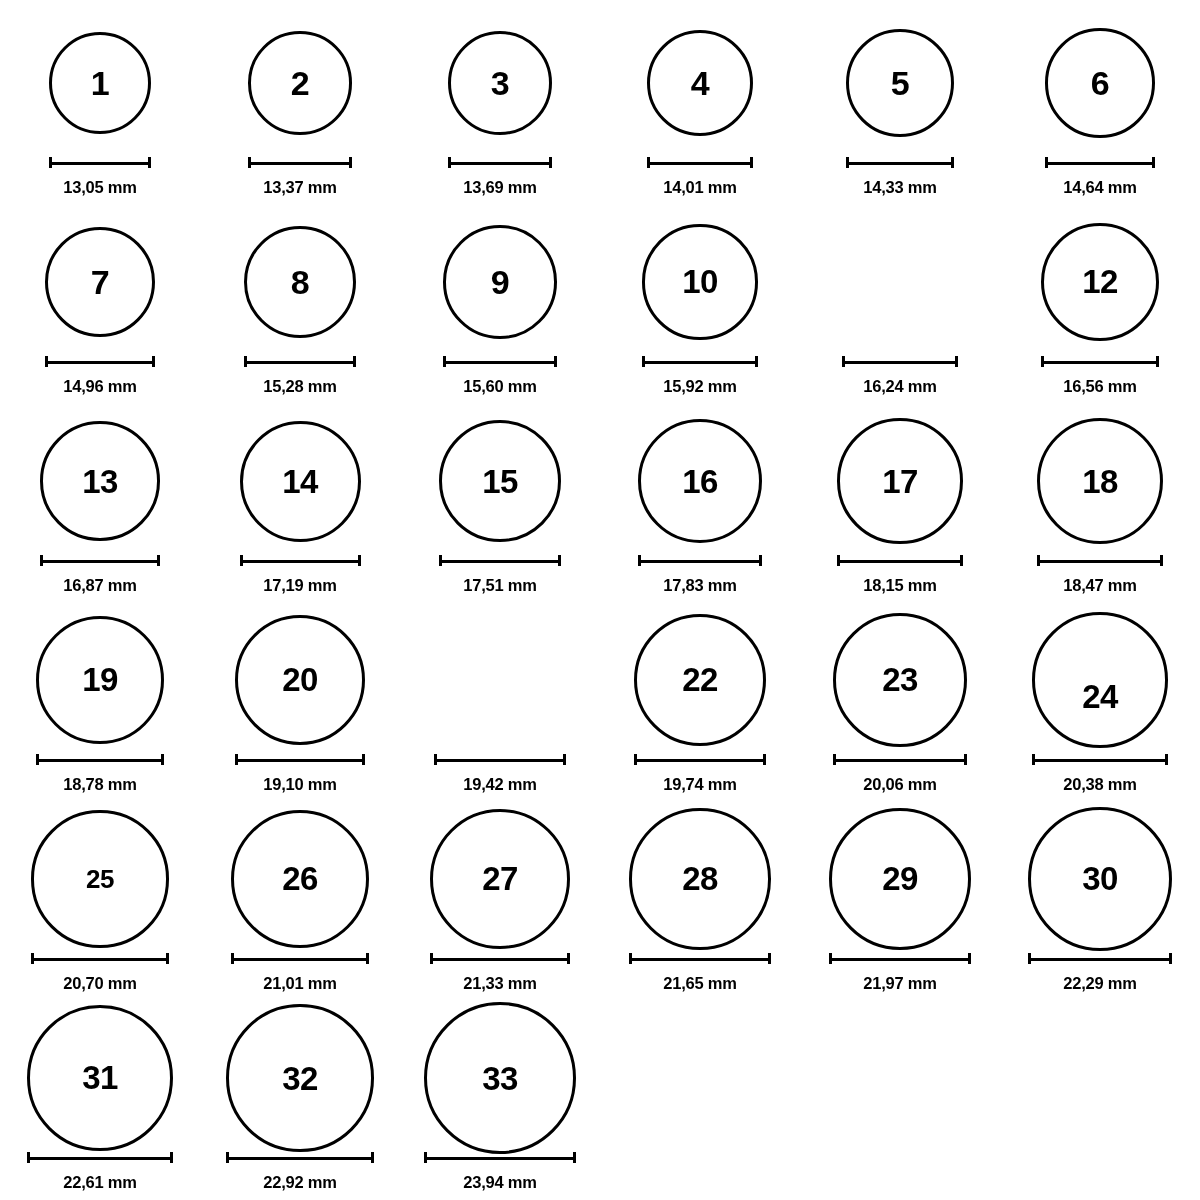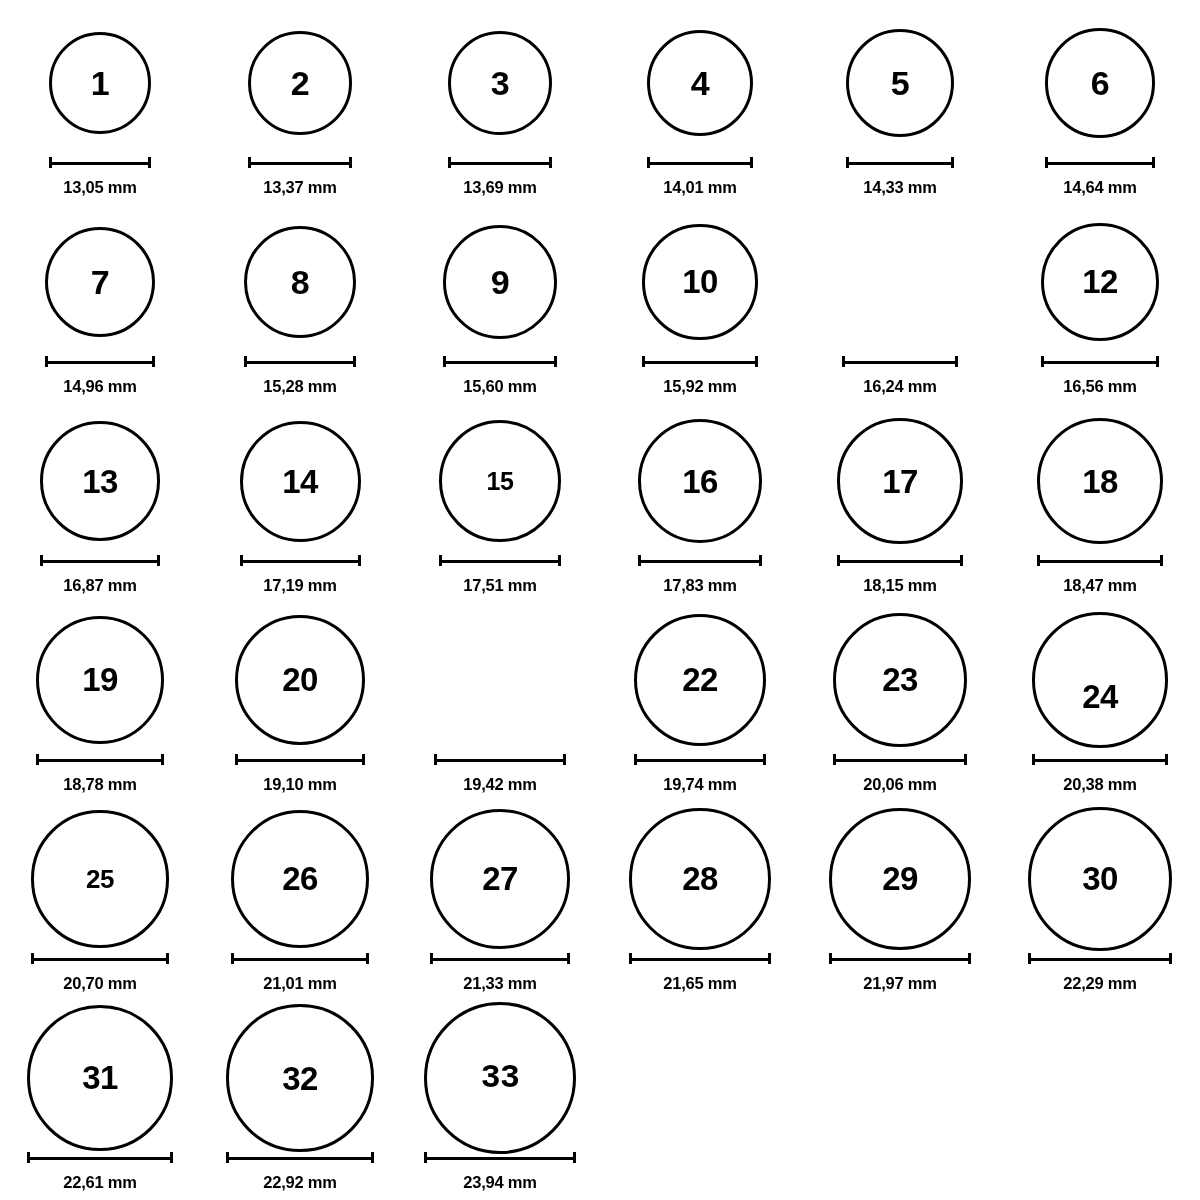--- a/index.html
+++ b/index.html
@@ -305,21 +305,21 @@
             <div class="bar"></div>
             <div class="tick left"></div>
             <div class="tick right"></div>
           </div>
         </div>
         <div class="mm-label">17,19 mm</div>
       </div>
       <div class="cell">
         <div class="ring-wrap">
           <div class="ring" style="width: 122.478px; height: 122.478px;">
-            <span class="ring-number" style="font-size: 25px;">15</span>
+            <span class="ring-number" style="font-size: 33px;">15</span>
           </div>
         </div>
         <div class="measure">
           <div class="caliper" style="width: 122.478px;">
             <div class="bar"></div>
             <div class="tick left"></div>
             <div class="tick right"></div>
           </div>
         </div>
         <div class="mm-label">17,51 mm</div>
@@ -569,21 +569,21 @@
           <div class="caliper" style="width: 147.317px;">
             <div class="bar"></div>
             <div class="tick left"></div>
             <div class="tick right"></div>
           </div>
         </div>
         <div class="mm-label">22,92 mm</div>
       </div>
       <div class="cell">
         <div class="ring-wrap">
-          <div class="ring" style="width: 152px; height: 152px; font-family: Liberation Mono, monospace;">
+          <div class="ring" style="width: 152px; height: 152px;">
             <span class="ring-number" style="font-size: 33px;">33</span>
           </div>
         </div>
         <div class="measure">
           <div class="caliper" style="width: 152px;">
             <div class="bar"></div>
             <div class="tick left"></div>
             <div class="tick right"></div>
           </div>
         </div>

